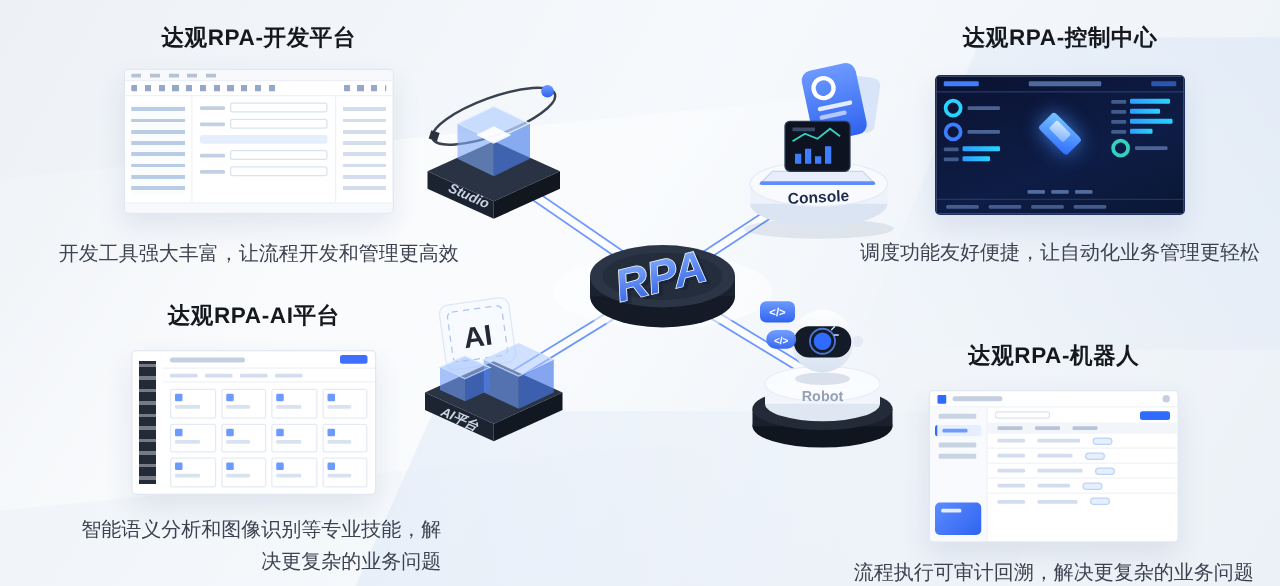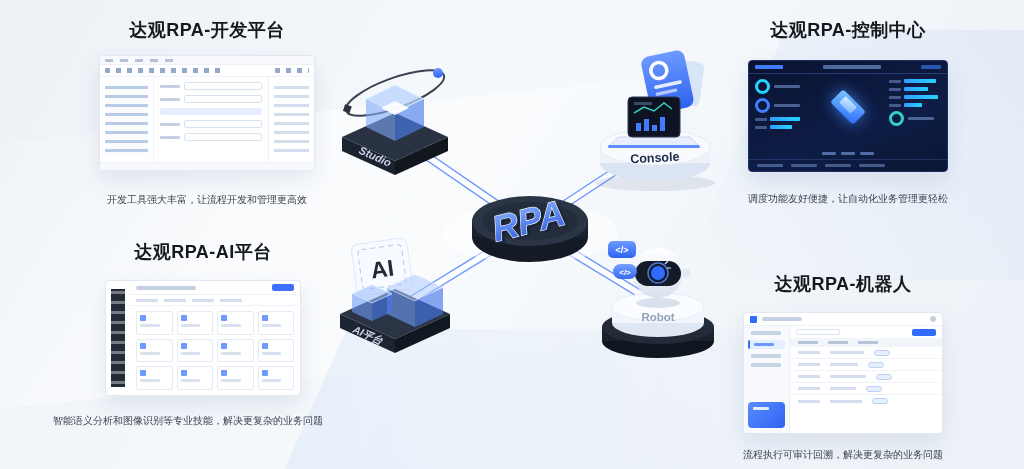--- a/index.html
+++ b/index.html
@@ -16,21 +16,21 @@
   .deco2 { right:-90px; top:30px; width:380px; height:250px;
     background:linear-gradient(210deg,rgba(208,223,244,.5),rgba(255,255,255,0));
     transform:skewX(-22deg); }
   .deco3 { left:300px; bottom:-70px; width:520px; height:210px;
     background:linear-gradient(60deg,rgba(212,226,245,.45),rgba(255,255,255,0));
     transform:skewX(-24deg); }
 
   
   .quad { position:absolute; width:250px; display:flex; flex-direction:column; align-items:center; }
   .quad-title { font-size:18px; font-weight:700; color:#15181d; letter-spacing:.5px; white-space:nowrap; }
-  .quad-caption { font-size:10px; color:#3d4350; line-height:1.55; text-align:left; white-space:nowrap; }
+  .quad-caption { font-size:16px; color:#3d4350; line-height:1.55; text-align:right; white-space:nowrap; }
   .quad-caption.wrap { white-space:normal; width:300px; }
   .q-dev   { left:82px;  top:18px; }
   .q-ctl   { left:723px; top:18px; }
   .q-ai    { left:78px;  top:240px; }
   .q-robot { left:718px; top:240px;margin-top:32px; }
 
   
   .shot { position:relative; background:#fff; border:1px solid #e2e8f2; border-radius:4px;
           box-shadow:0 10px 22px rgba(40,70,130,.10); overflow:hidden; }
   .dash { border-radius:2px; }

